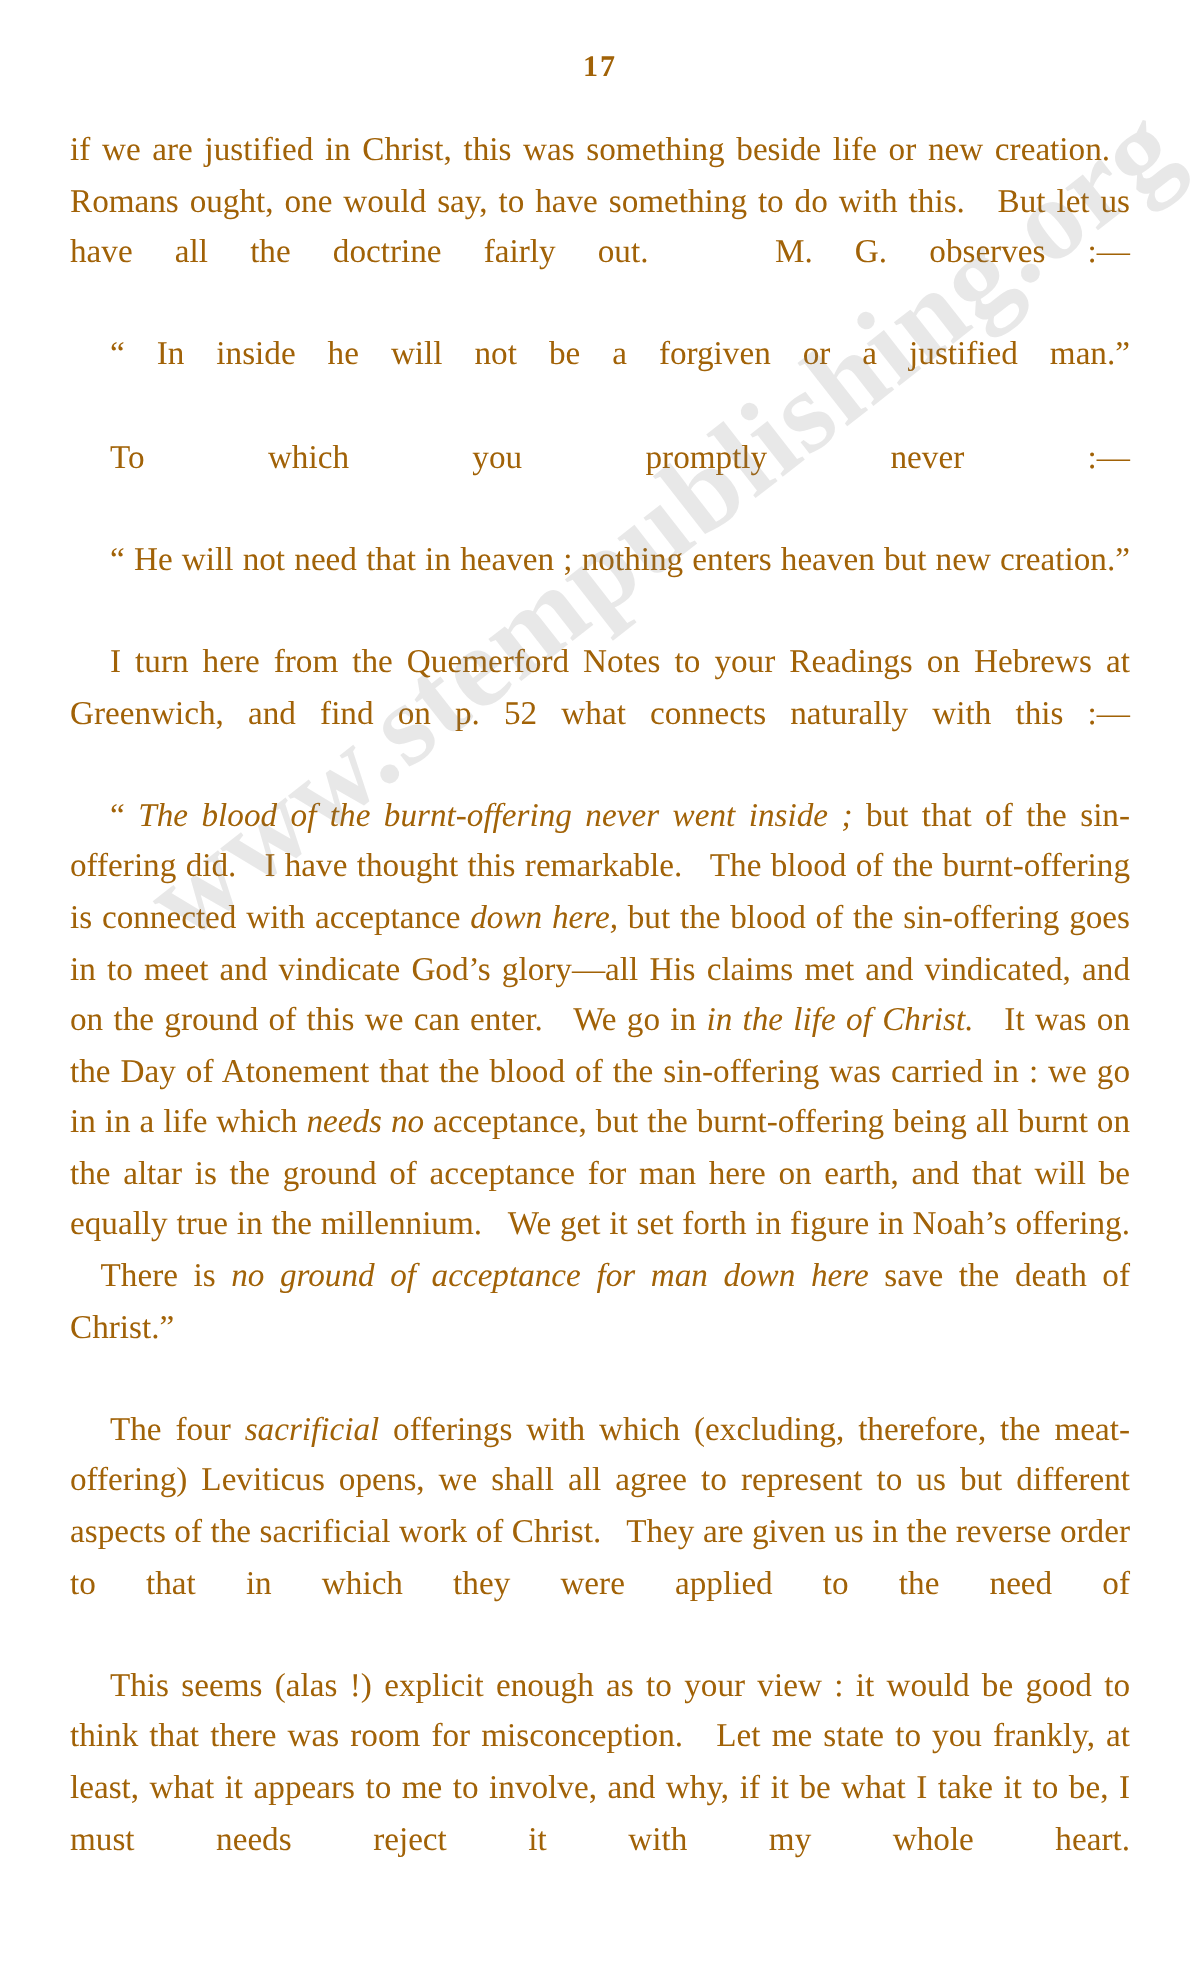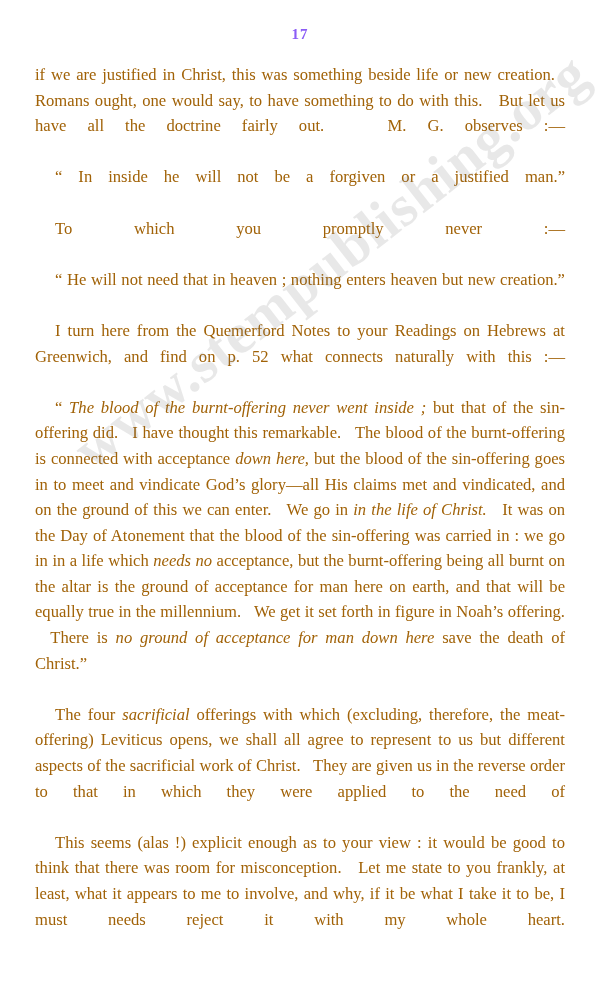--- a/index.html
+++ b/index.html
@@ -51,21 +51,21 @@
   .page-number {
     position: absolute;
     top: 26px;
     left: 0;
     width: 600px;
     text-align: center;
     font-family: "Liberation Serif", serif;
     font-size: 15px;
     font-weight: 700;
     letter-spacing: 1px;
-    color: #8b5cf6;
+    color: #a16207;
   }
 
   .body-text {
     position: absolute;
     top: 62px;
     left: 35px;
     width: 530px;
   }
 
   .para {

